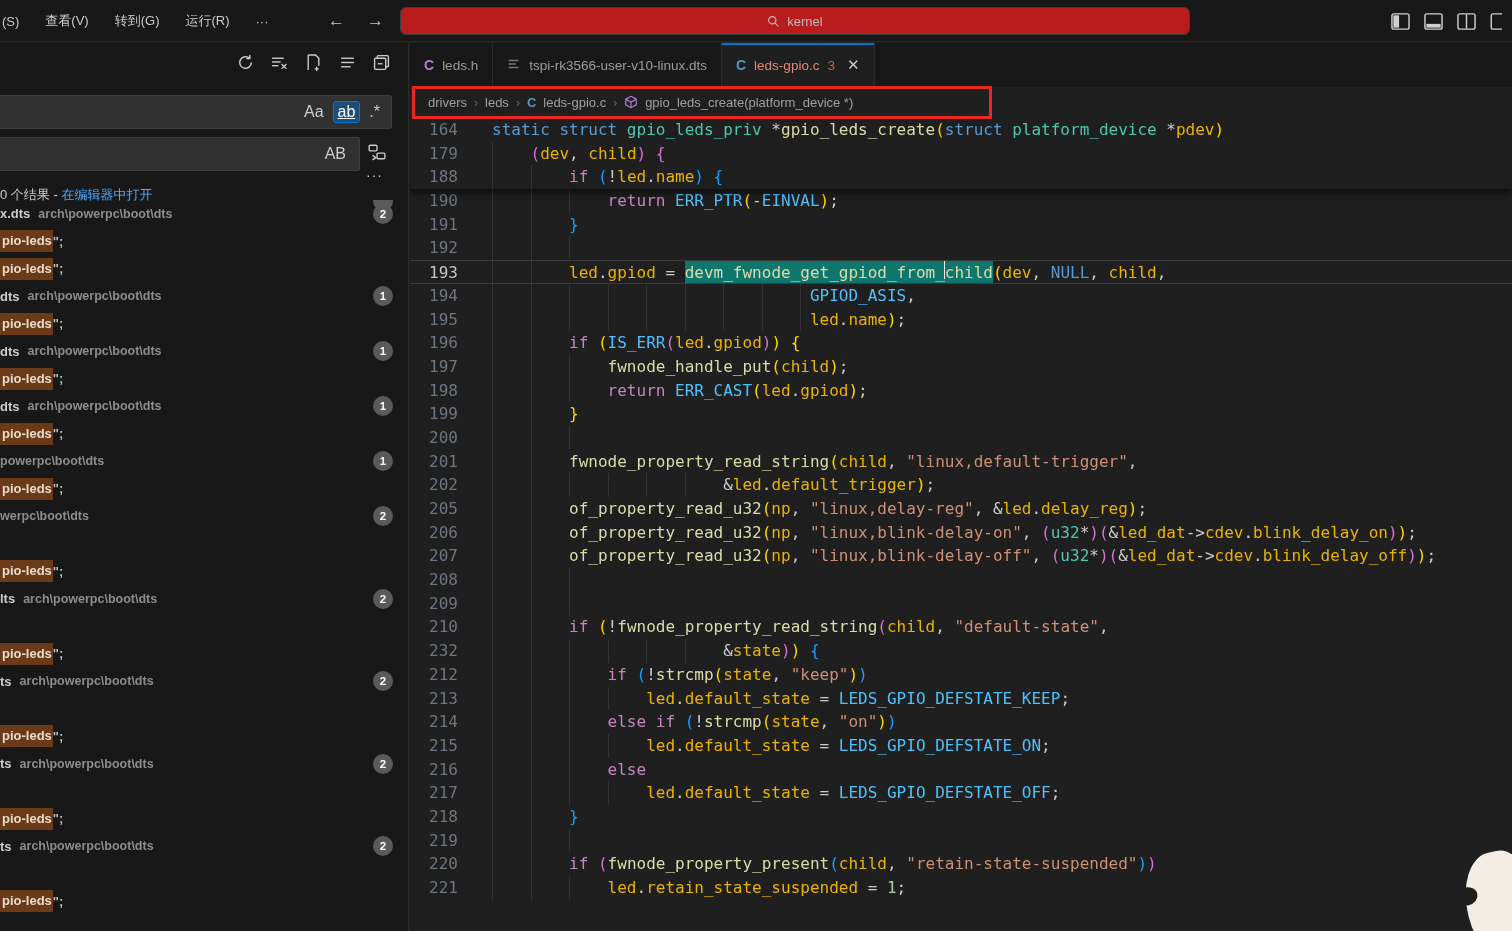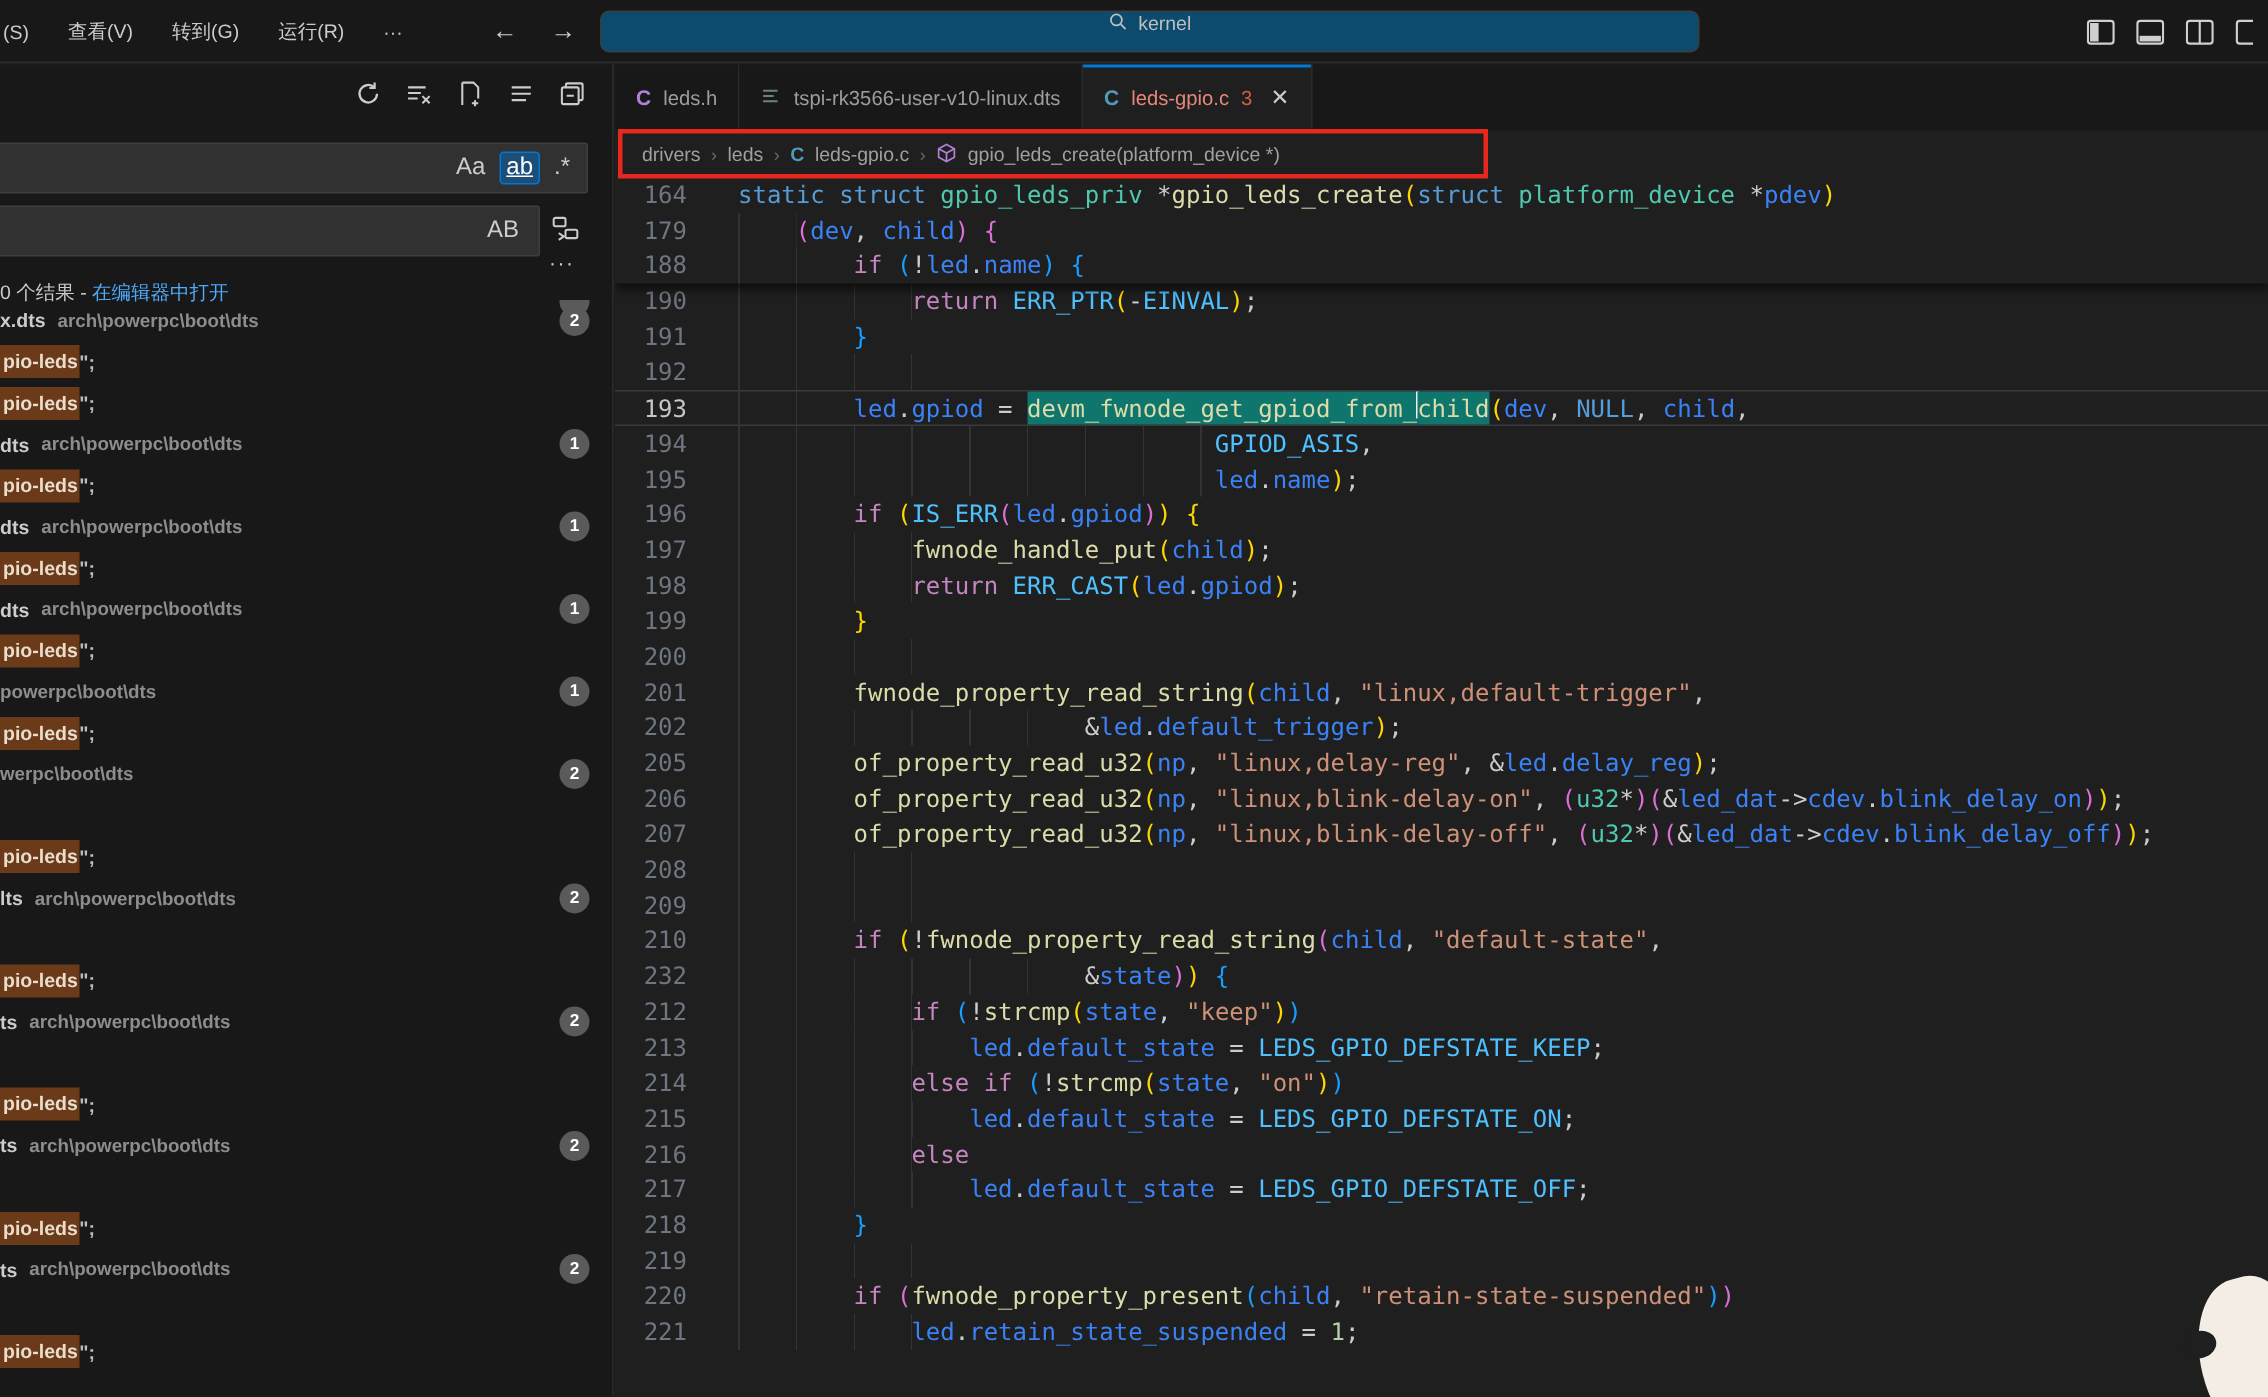--- a/index.html
+++ b/index.html
@@ -4,22 +4,22 @@
 <style>
   * { margin:0; padding:0; box-sizing:border-box; }
   html,body { width:1512px; height:931px; overflow:hidden; background:#1f1f1f;
               font-family:"Liberation Sans", sans-serif; }
   .titlebar { position:absolute; left:0; top:0; width:1512px; height:42px;
               background:#181818; border-bottom:1px solid #2a2a2a; }
   .menus { position:absolute; left:2px; top:0; height:42px; display:flex; align-items:center; gap:26px; }
   .menu-item { color:#cccccc; font-size:13px; cursor:default; }
   .nav-arrows { position:absolute; left:328px; top:0; height:42px; display:flex; align-items:center; gap:22px; }
   .nav-arrow { color:#cccccc; font-size:17px; }
-  .cmd-center { position:absolute; left:400px; top:7px; width:733px; height:28px; background:#0c4a6e;
-                border:1px solid #3d3d3d; border-radius:6px; display:flex; align-items:flex-start; justify-content:center;
+  .cmd-center { position:absolute; left:400px; top:7px; width:790px; height:28px; background:#b91c1c;
+                border:1px solid #3d3d3d; border-radius:6px; display:flex; align-items:center; justify-content:center;
                 color:#bfbfbf; font-size:13px; gap:7px; }
   .layout-icons { position:absolute; right:10px; top:0; height:42px; display:flex; align-items:center; gap:14px; }
   .layout-icons svg { display:block; }
 
   .sidebar { position:absolute; left:0; top:43px; width:409px; height:888px; background:#181818;
              border-right:1px solid #2b2b2b; overflow:hidden; }
   .sb-actions { position:absolute; right:18px; top:10px; display:flex; gap:16px; align-items:center; }
   .sb-actions .ico { width:18px; height:18px; display:flex; align-items:center; justify-content:center; color:#cccccc; font-size:15px; }
   .sb-input { position:absolute; left:-6px; background:#313131; border:1px solid #3e3e3e; border-radius:2px;
               display:flex; align-items:center; justify-content:flex-end; }
@@ -64,21 +64,21 @@
                font-family:"DejaVu Sans Mono", monospace; font-size:16px; }
   .code-line { height:23.7px; line-height:23.7px; display:flex; white-space:pre; position:relative; }
   .code-line .ln { width:48px; text-align:right; color:#6e7681; flex:none; }
   .code-line .ggap { width:34px; flex:none; }
   .code-line.cur .ln { color:#c6c6c6; }
   .code-line.cur { border-top:1px solid #3a3a3a; border-bottom:1px solid #3a3a3a; height:23.7px; }
   .ind { flex:none; align-self:stretch;
          background:repeating-linear-gradient(to right, #333333 0 1px, transparent 1px 38.53px); }
   .sticky-wrap { position:relative; z-index:5; background:#1f1f1f; box-shadow:0 4px 6px rgba(0,0,0,0.55); }
   .sg-k{color:#569cd6} .sg-c{color:#c586c0} .sg-t{color:#4ec9b0} .sg-f{color:#dcdcaa}
-  .sg-v{color:#3b82f6} .sg-C{color:#4fc1ff} .sg-s{color:#ce9178} .sg-m{color:#6a9955}
+  .sg-v{color:#eab308} .sg-C{color:#4fc1ff} .sg-s{color:#ce9178} .sg-m{color:#6a9955}
   .sg-w{color:#cccccc} .sg-g{color:#ffd700} .sg-u{color:#da70d6} .sg-b{color:#179fff} .sg-n{color:#b5cea8}
   .hl { background:#0f766e; }
   .cursor { display:inline-block; width:2px; height:18px; background:#eeeeee; vertical-align:middle; margin:0 -1px; }
 
   .corner-blob { position:absolute; right:-26px; bottom:-38px; width:70px; height:118px; background:#f3ede5;
                  border-radius:55% 45% 30% 60%; transform:rotate(-14deg); z-index:40; }
   .corner-blob::before { content:""; position:absolute; left:-8px; top:28px; width:22px; height:18px;
                  background:#1f1f1f; border-radius:50%; }
 </style>
 </head>

